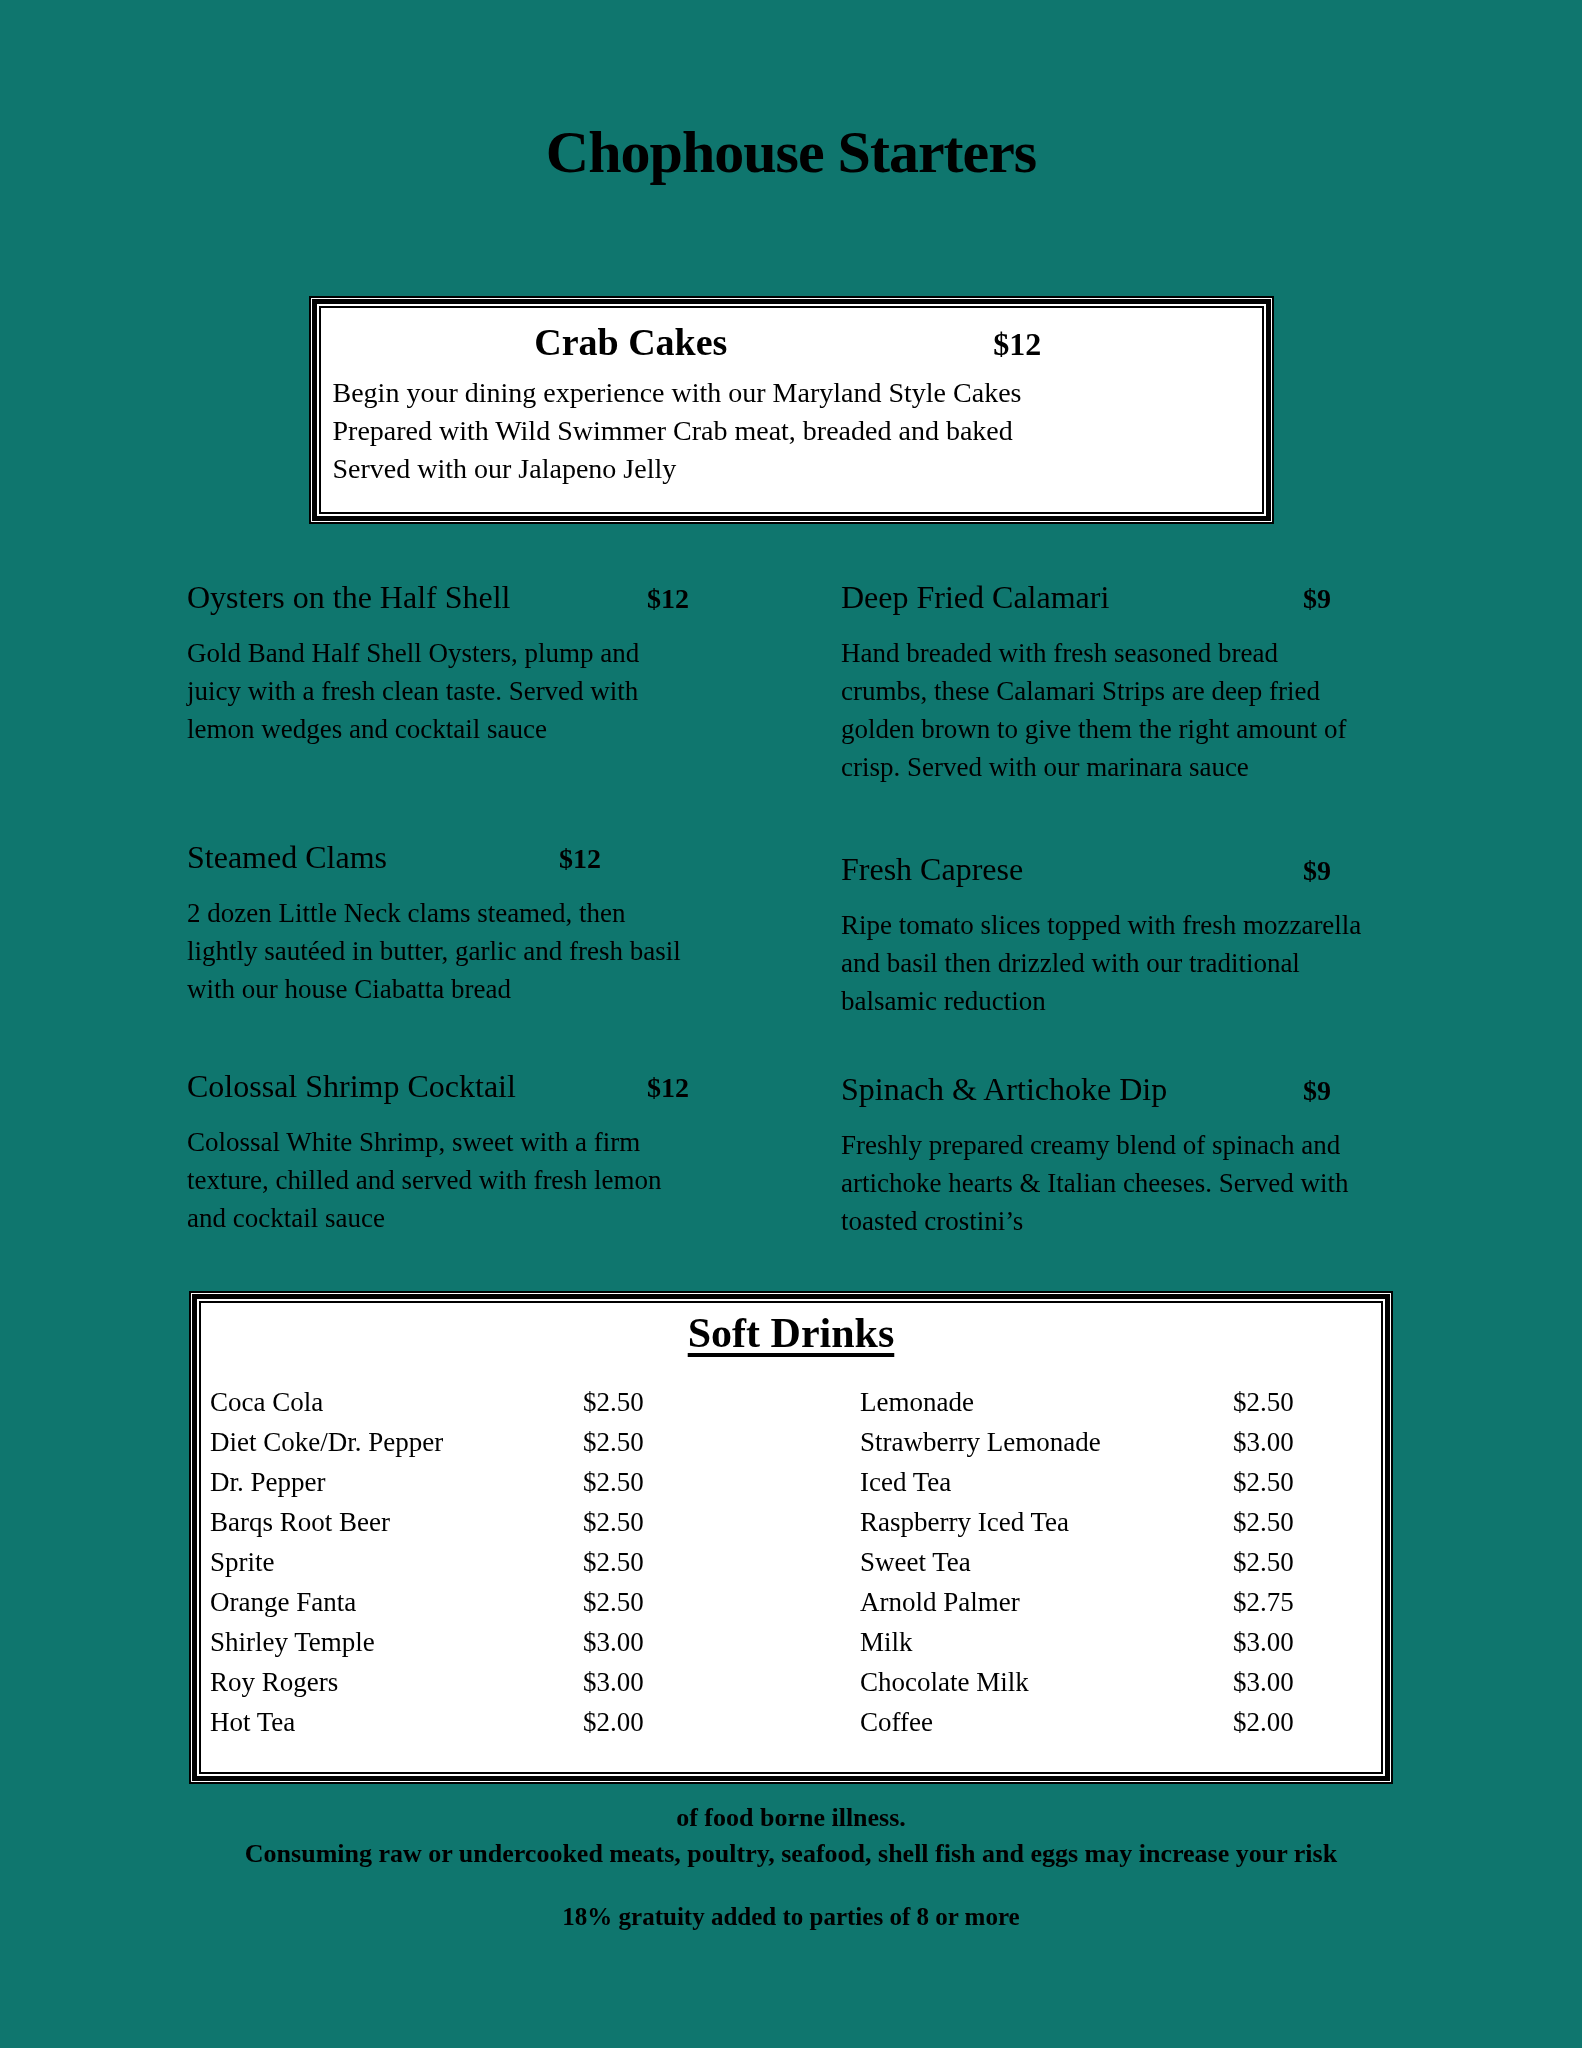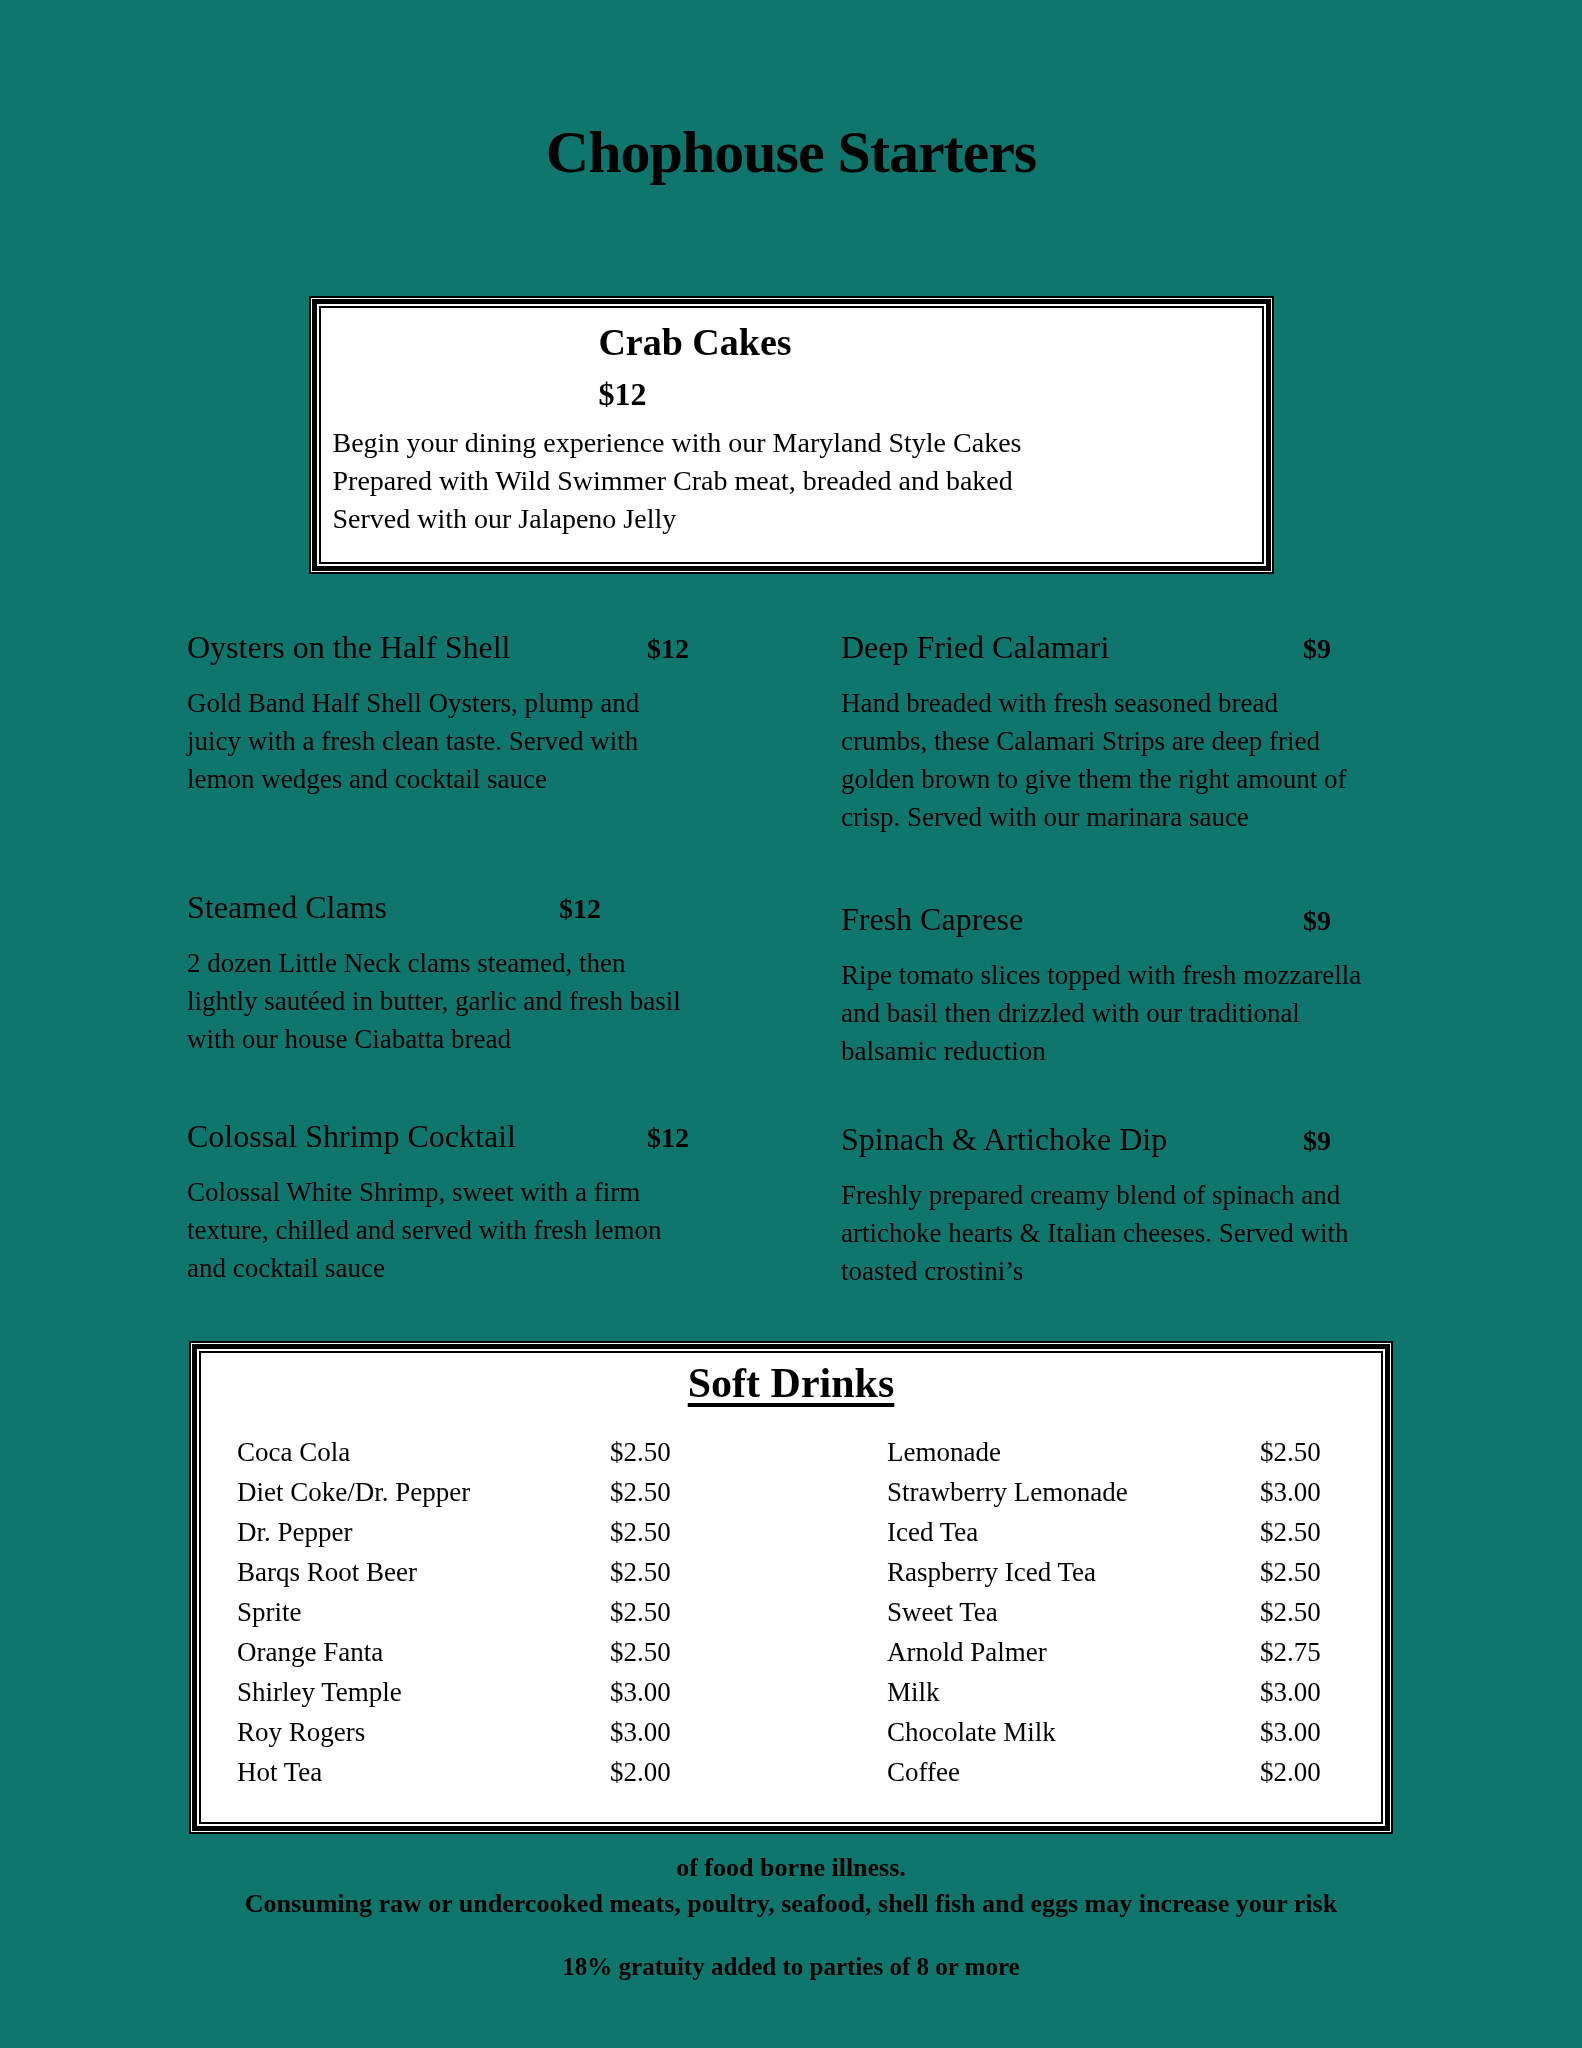--- a/index.html
+++ b/index.html
@@ -27,21 +27,21 @@
   }
 
   
   .tborder      { border: 2px solid #000; padding: 1px; background: #fff; }
   .tborder-mid  { border: 5px solid #000; padding: 2px; }
   .tborder-in   { border: 2px solid #000; }
 
   
   .featured { width: 965px; margin: 109px auto 0 auto; box-sizing: border-box; }
   .fbox-inner { padding: 8px 12px 24px 12px; }
-  .fbox-title-row { display: flex; align-items: baseline; font-weight: bold; line-height: 52px; flex-direction: column; }
+  .fbox-title-row { display: flex; align-items: baseline; font-weight: bold; line-height: 52px; }
   .fbox-name  { font-size: 38px; margin-left: 22%; }
   .fbox-price { font-size: 32px; margin-left: 29%; }
   .fbox-desc  { margin-top: 4px; text-align: left; font-size: 28px; line-height: 38px; }
 
   
   .starters { display: flex; margin: 50px 0 0 187px; gap: 144px; }
   .col-left  { width: 510px; }
   .col-right { width: 528px; }
   .item-head { display: flex; align-items: baseline; }
   .col-left  .item-head { padding-right: 8px; }
@@ -56,21 +56,21 @@
   .col-right .item:nth-child(1) { margin-bottom: 60px; }
   .col-right .item:nth-child(2) { margin-bottom: 46px; }
 
   
   .drinks { width: 1204px; margin: 51px auto 0 auto; box-sizing: border-box; }
   .drinks-inner { padding: 6px 0 30px 0; }
   .drinks-title {
     text-align: center; font-size: 42px; font-weight: bold; line-height: 48px;
     text-decoration: underline; text-underline-offset: 6px;
   }
-  .drinks-cols { display: flex; margin-top: 25px; padding-left: 36px; }
+  .drinks-cols { display: flex; margin-top: 25px; padding-left: 9px; }
   .drinks-col { width: 450px; }
   .drinks-col-right { margin-left: 200px; }
   .drink-row { display: grid; grid-template-columns: 373px auto; font-size: 27px; line-height: 40px; }
 
   
   .disclaimer {
     margin: 16px auto 0 auto; width: 1300px;
     text-align: center; font-weight: bold; font-size: 26px; line-height: 36px;
   }
   .gratuity {

